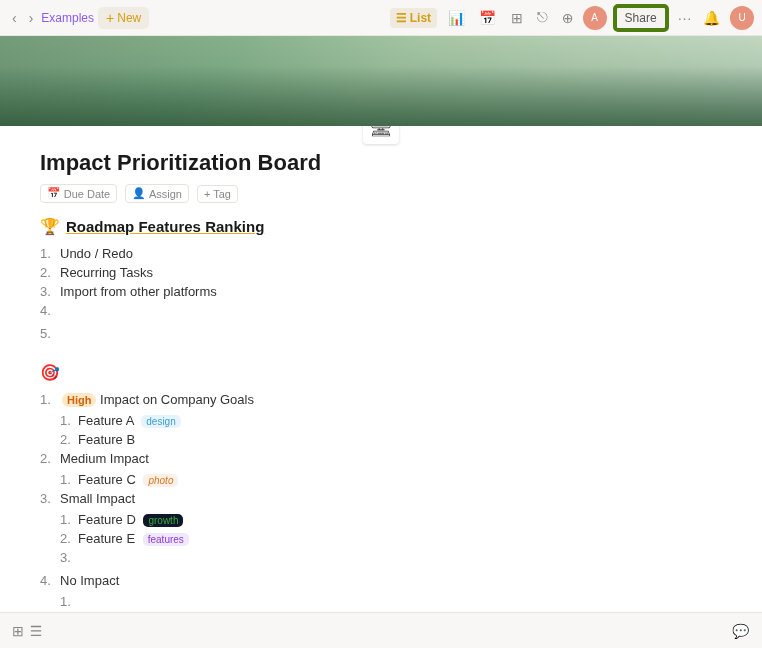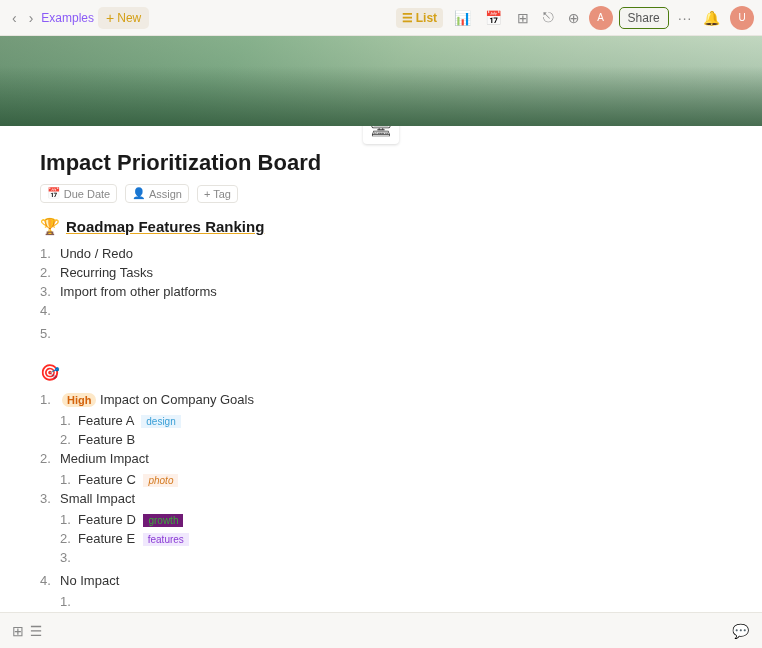--- a/index.html
+++ b/index.html
@@ -22,21 +22,21 @@
     .new-btn .plus { font-size: 14px; }
     .view-tabs { display: flex; align-items: center; gap: 8px; }
     .tab-item {
       display: flex; align-items: center; gap: 3px;
       font-size: 12px; color: #888; padding: 3px 6px;
       border-radius: 4px; cursor: pointer;
     }
     .tab-item.active { background: #efe9de; color: #d4a017; font-weight: 600; }
     .topbar-icon { font-size: 14px; color: #888; cursor: pointer; padding: 3px; }
     .share-btn {
-      background: #f5f4f1; border: 1px solid #4d7c0f; border-radius: 5px;
+      background: #f5f4f1; border: 4px solid #4d7c0f; border-radius: 5px;
       padding: 3px 8px; font-size: 12px; cursor: pointer; color: #555;
     }
     .avatar { width: 24px; height: 24px; border-radius: 50%; background: #e8927c; display: flex; align-items: center; justify-content: center; font-size: 10px; color: white; }
 
     
     .hero {
       width: 100%; height: 90px; background: linear-gradient(135deg, #4a7c59 0%, #6ba37a 30%, #9dc4a0 50%, #b8d4bb 70%, #d4e8d8 100%);
       position: relative; overflow: hidden;
     }
     .hero-overlay { position: absolute; inset: 0; background: linear-gradient(180deg, rgba(180,200,170,0.4) 0%, rgba(100,140,110,0.6) 100%); }
@@ -79,26 +79,26 @@
     .sub-numbered-list > li { display: flex; gap: 4px; padding: 2px 0; font-size: 13px; }
     .sub-list-num { color: #888; min-width: 14px; }
 
     
     .impact-label {
       font-size: 11px; font-weight: 600; padding: 1px 5px;
       border-radius: 7px; margin-left: 2px;
     }
     .impact-high { background: #fde8c8; color: #d4620a; }
     .impact-tag {
-      font-size: 10px; padding: 1px 5px; border-radius: 0; margin-left: 4px;
+      font-size: 10px; padding: 1px 5px; border-radius: 5px; margin-left: 4px;
       font-weight: 500;
     }
     .tag-design { background: #e8f4fd; color: #3a9fd6; }
     .tag-photo { background: #fdf0e8; color: #d47a20; font-style: italic; }
-    .tag-growth { background: #701a75; color: #3aaa3a; }
+    .tag-growth { background: #0f172a; color: #3aaa3a; }
     .tag-features { background: #f0e8fd; color: #8a3ad4; }
 
     
     .note-text { font-size: 12px; color: #666; line-height: 1.6; margin-bottom: 8px; }
 
     
     .bottom-bar {
       position: fixed; bottom: 0; left: 0; right: 0; height: 36px;
       background: #f8f7f5; border-top: 1px solid #e8e6e0;
       display: flex; align-items: center; justify-content: space-between;

